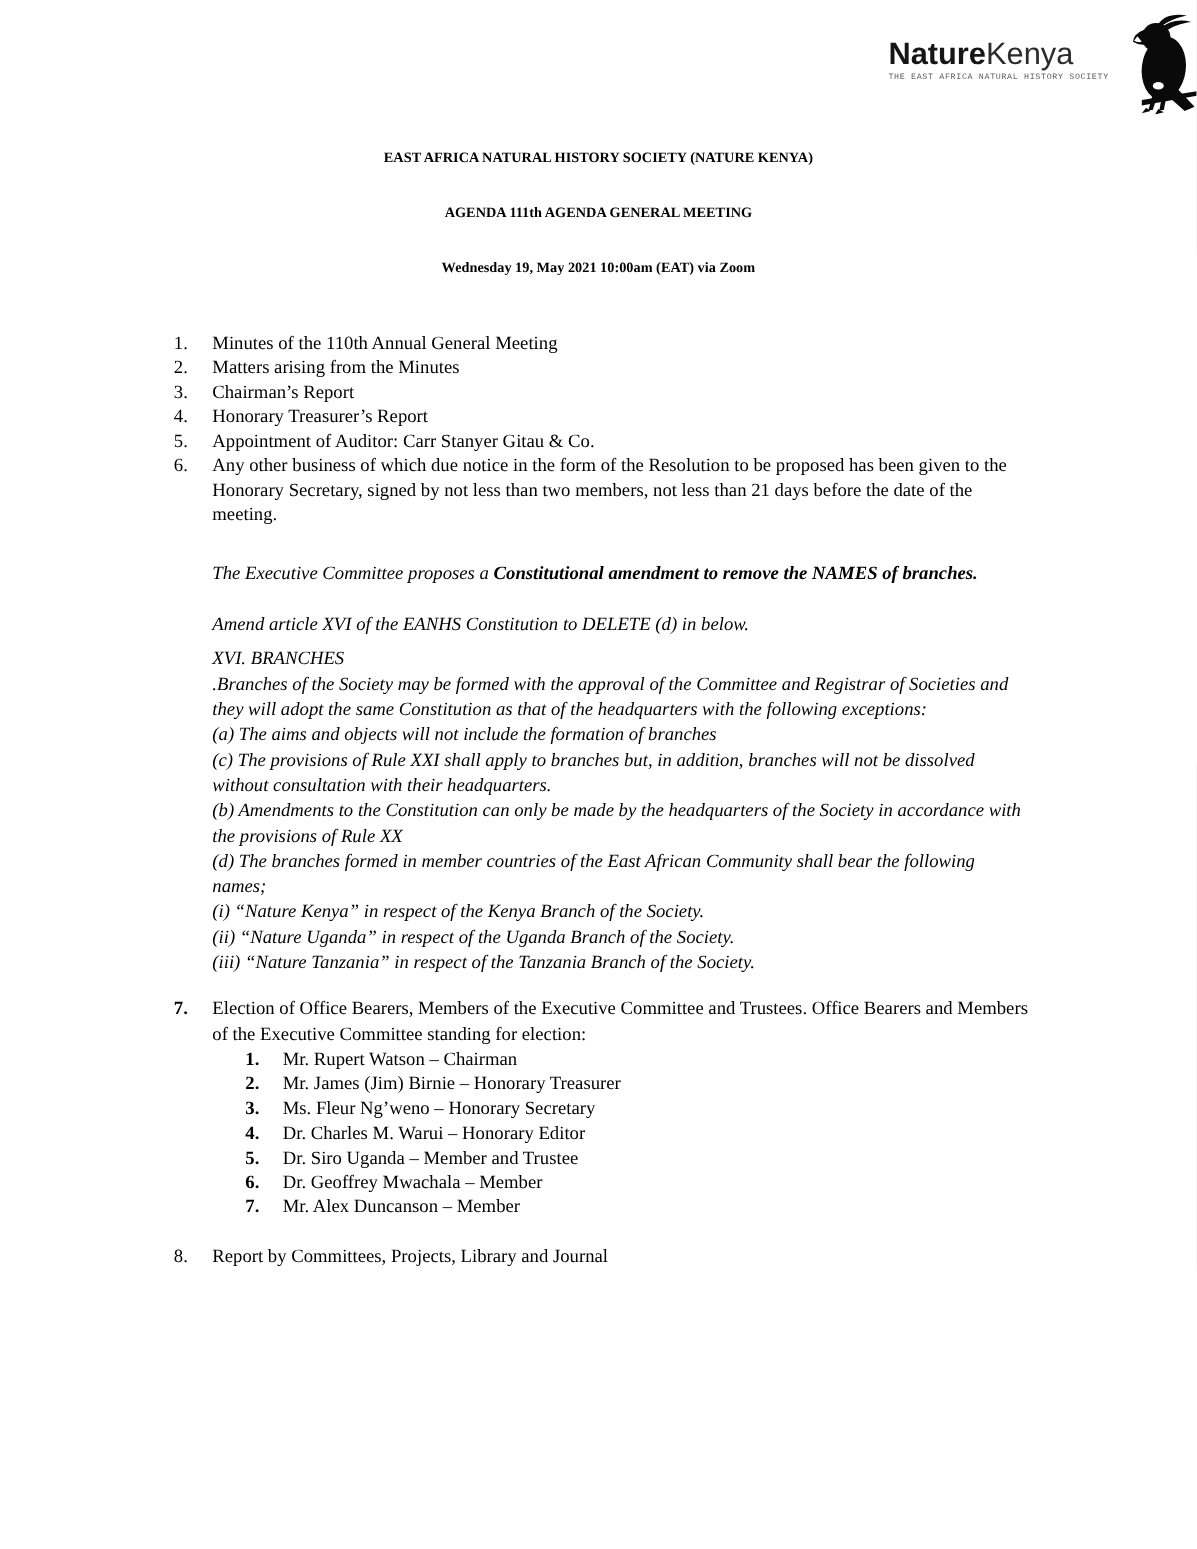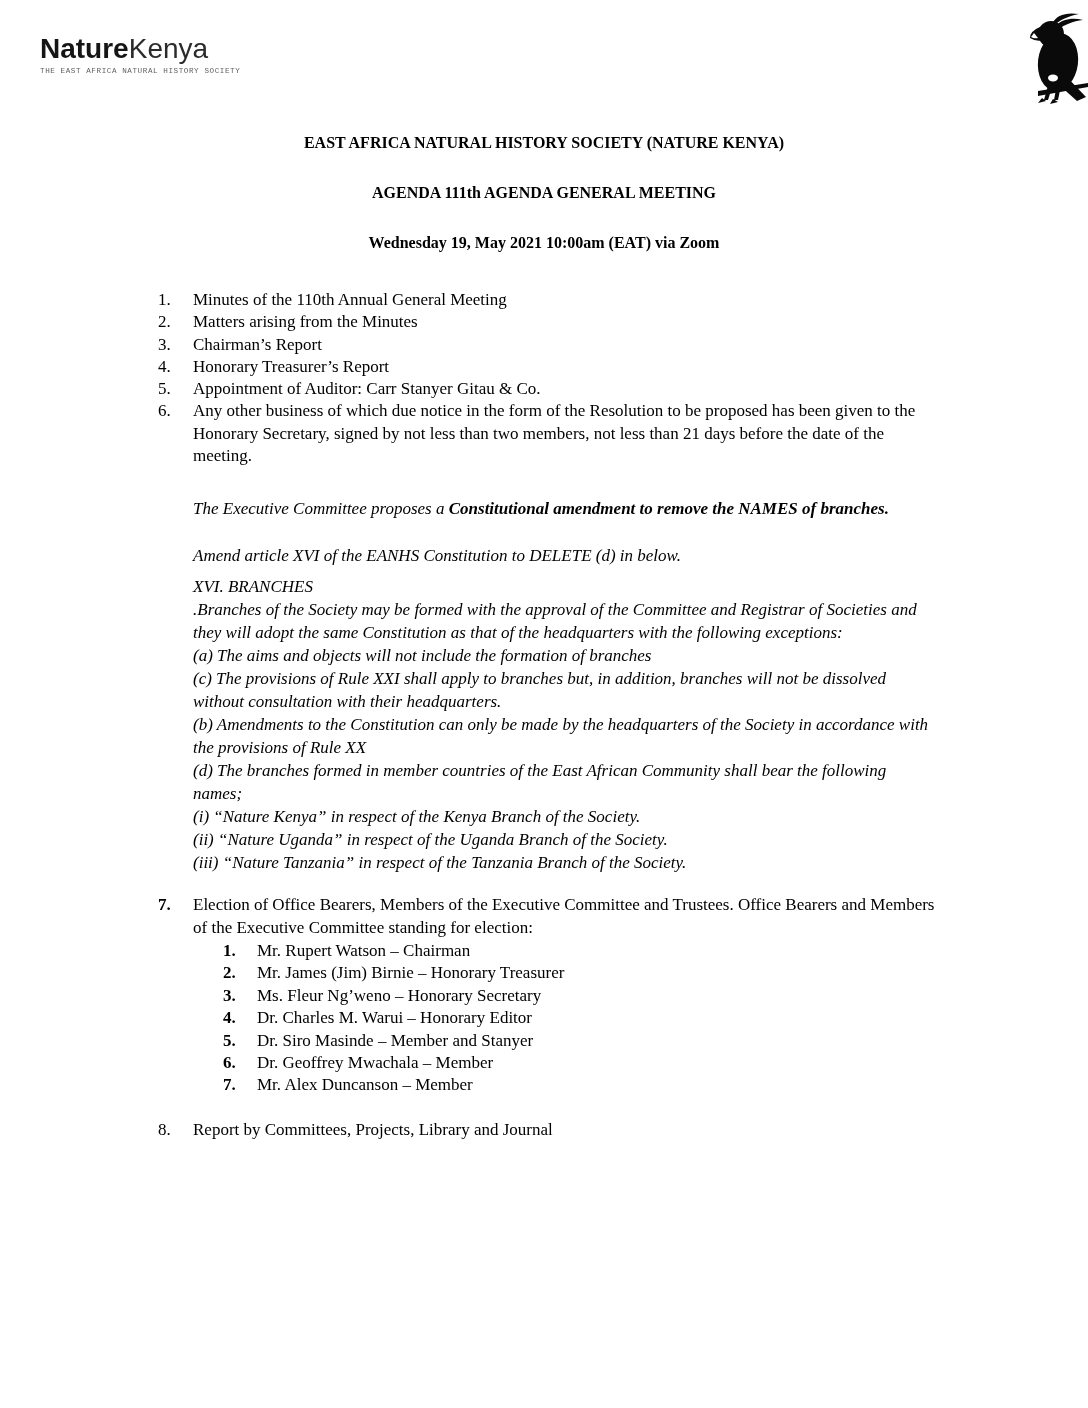--- a/index.html
+++ b/index.html
@@ -2,29 +2,29 @@
 <html><head>
 <meta charset="utf-8">
 <style>
   html,body{margin:0;padding:0;background:#e8e8e8;}
   .page{
     width:1088px;height:1408px;margin:0 auto;background:#ffffff;
     font-family:"Liberation Serif", serif;font-size:17px;color:#000;
     overflow:hidden;position:relative;box-sizing:border-box;
   }
   
-  .logo-row{display:flex;justify-content:space-between;align-items:flex-start;gap:14px;padding-top:8px;height:108px;box-sizing:border-box;padding-left:40px;}
+  .logo-row{display:flex;justify-content:flex-end;align-items:flex-start;gap:14px;padding-top:8px;height:108px;box-sizing:border-box;padding-left:40px;}
   .brand{margin-top:27px;}
   .brand-line{font-family:"Liberation Sans", sans-serif;font-size:28px;line-height:1;white-space:nowrap;}
   .brand-bold{font-weight:bold;color:#151515;}
   .brand-light{font-weight:normal;color:#2b2b2b;}
   .tagline{font-family:Liberation Mono, monospace;font-size:7.6px;color:#5f5f5f;letter-spacing:0.58px;margin-top:4px;white-space:nowrap;}
   .bird{width:66px;height:92px;margin-top:4px;}
   
-  .heading{text-align:center;font-weight:bold;font-size:16px;line-height:23px;margin:0;}
+  .heading{text-align:center;font-weight:bold;font-size:13px;line-height:23px;margin:12px;}
   .title{margin-top:23px;}
   .subtitle{margin-top:27px;}
   .dateline{margin-top:27px;}
   
   .content{padding:35px 150px 0 158px;box-sizing:border-box;}
   .agenda-item{display:flex;line-height:22.3px;}
   .num{flex:none;width:35px;}
   .itext{flex:1;}
   .bold-num .num{font-weight:bold;}
   
@@ -148,21 +148,21 @@
       <div class="candidate">
         <span class="num">3.</span>
         <span class="itext">Ms. Fleur Ng’weno – Honorary Secretary</span>
       </div>
       <div class="candidate">
         <span class="num">4.</span>
         <span class="itext">Dr. Charles M. Warui – Honorary Editor</span>
       </div>
       <div class="candidate">
         <span class="num">5.</span>
-        <span class="itext">Dr. Siro Masinde – Member and Stanyer</span>
+        <span class="itext">Dr. Siro Uganda – Member and Trustee</span>
       </div>
       <div class="candidate">
         <span class="num">6.</span>
         <span class="itext">Dr. Geoffrey Mwachala – Member</span>
       </div>
       <div class="candidate">
         <span class="num">7.</span>
         <span class="itext">Mr. Alex Duncanson – Member</span>
       </div>
     </div>

